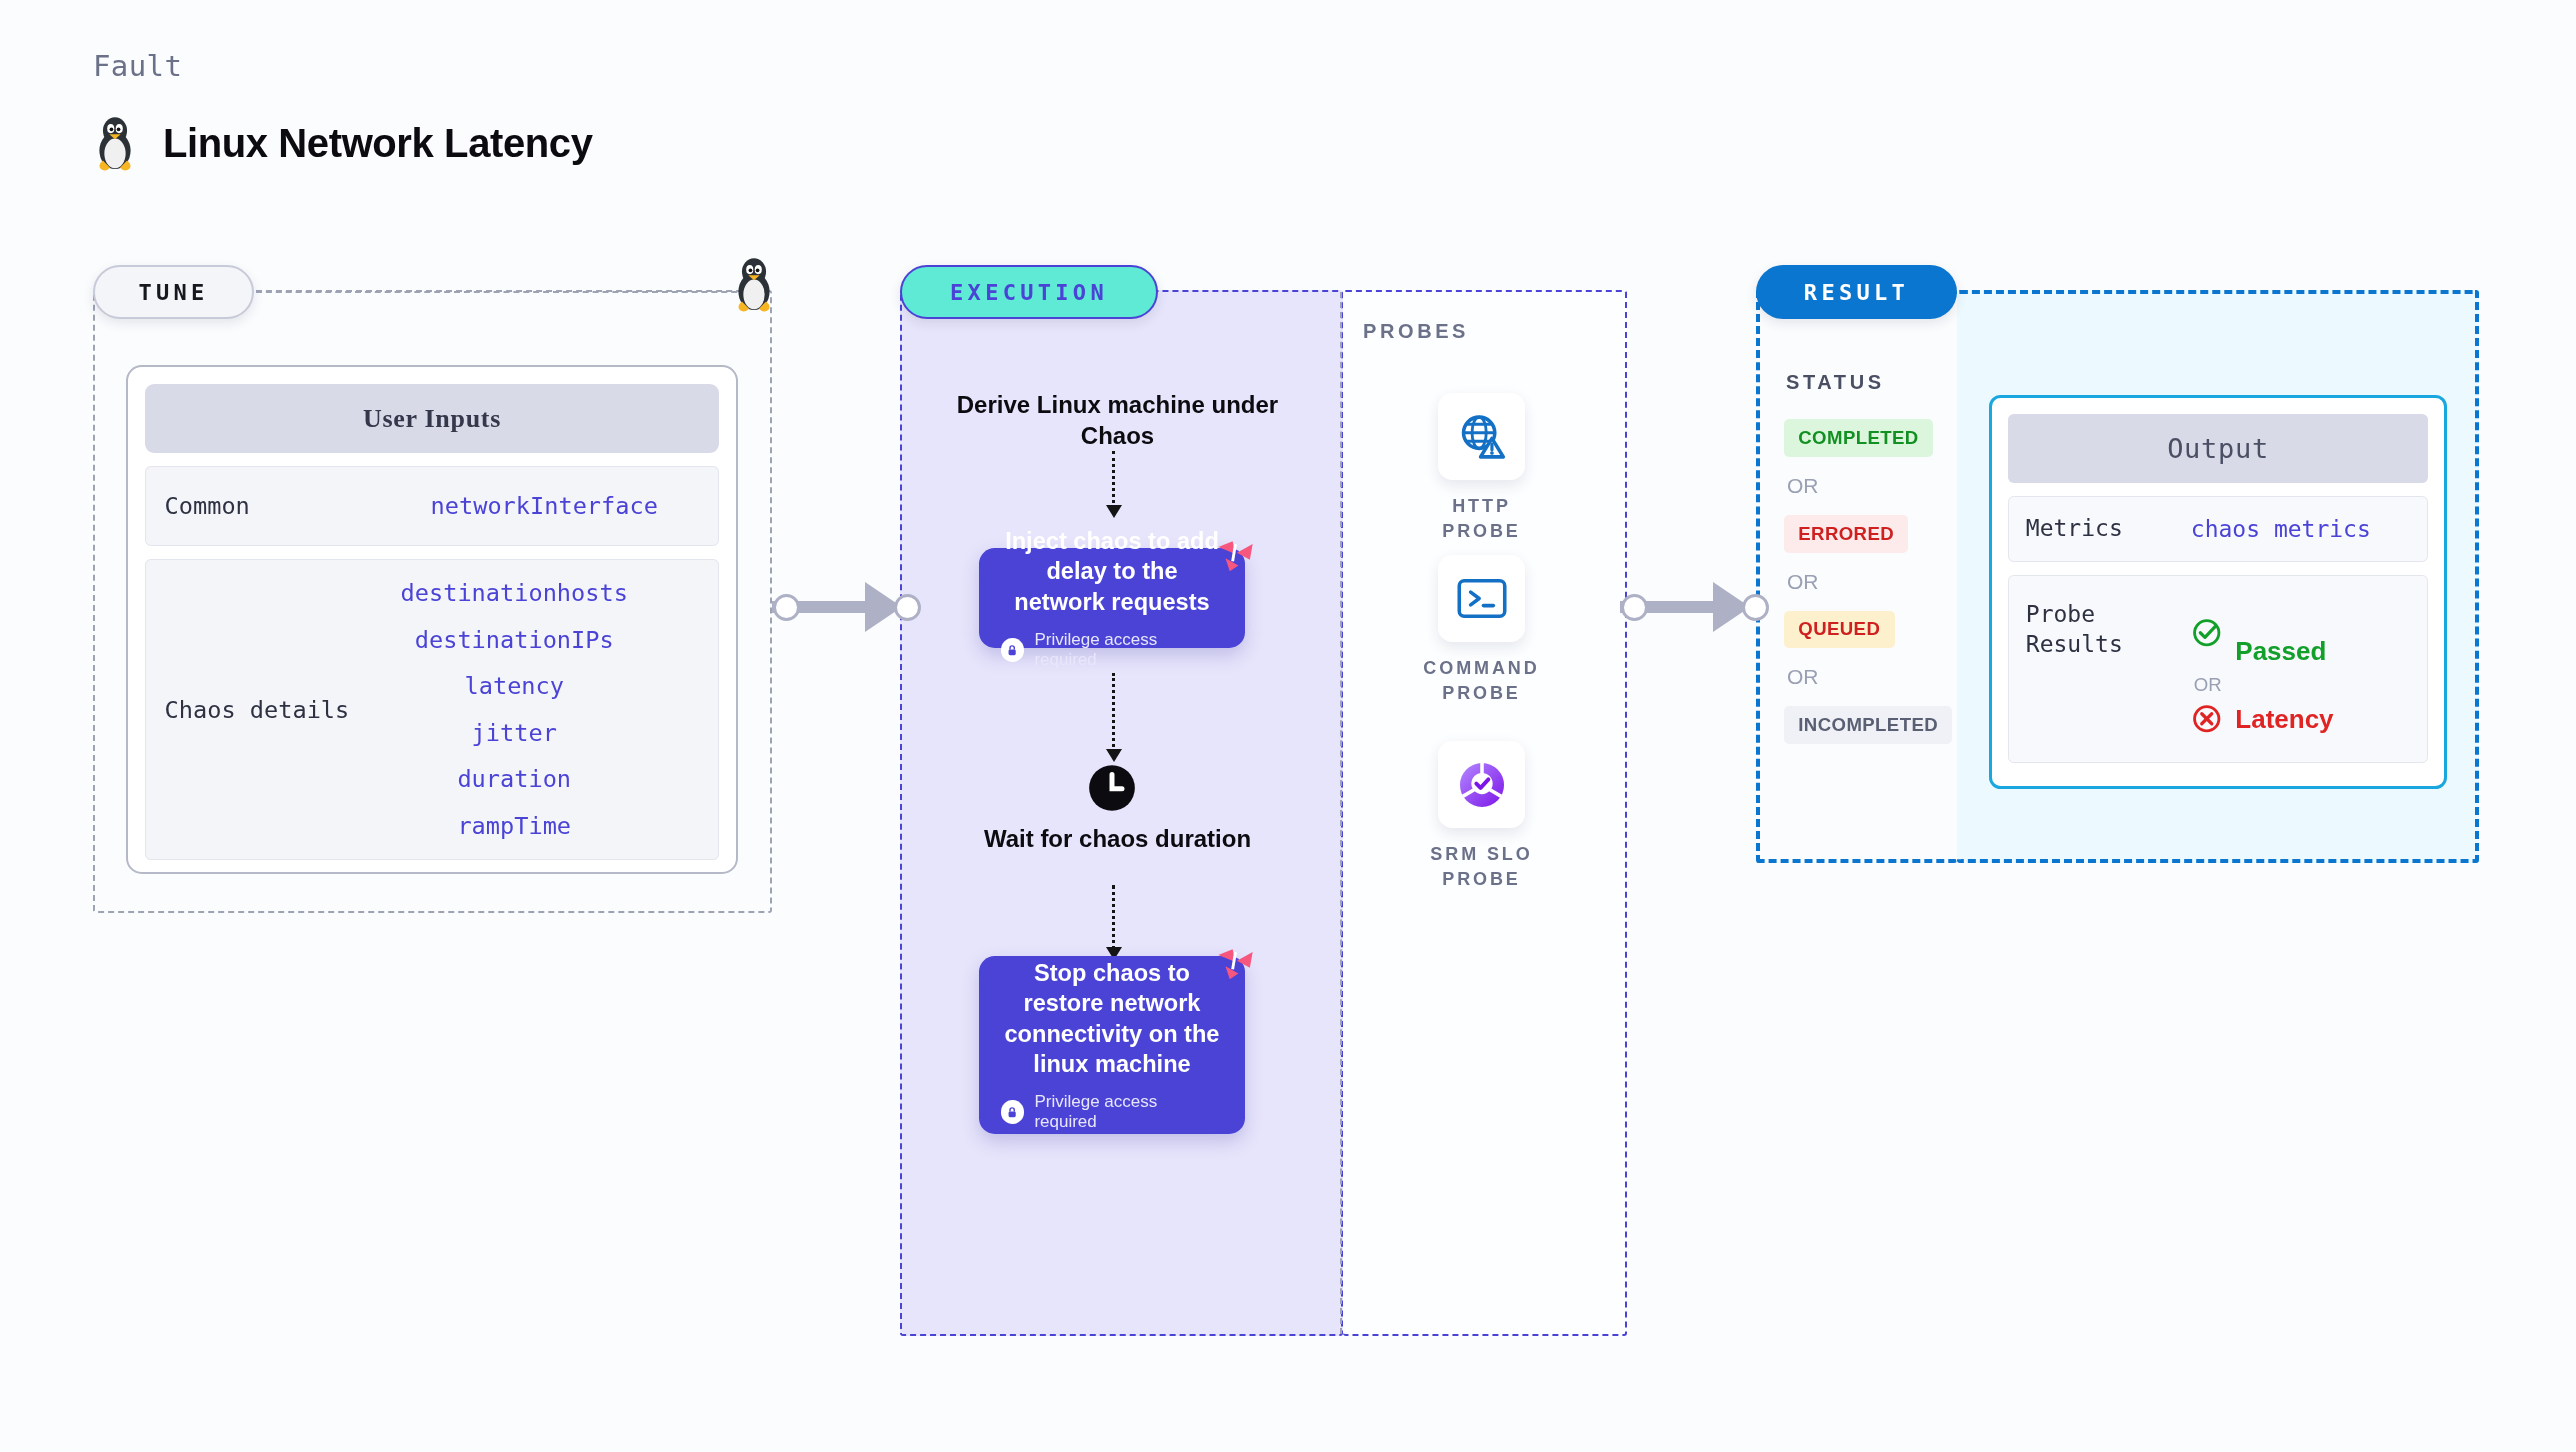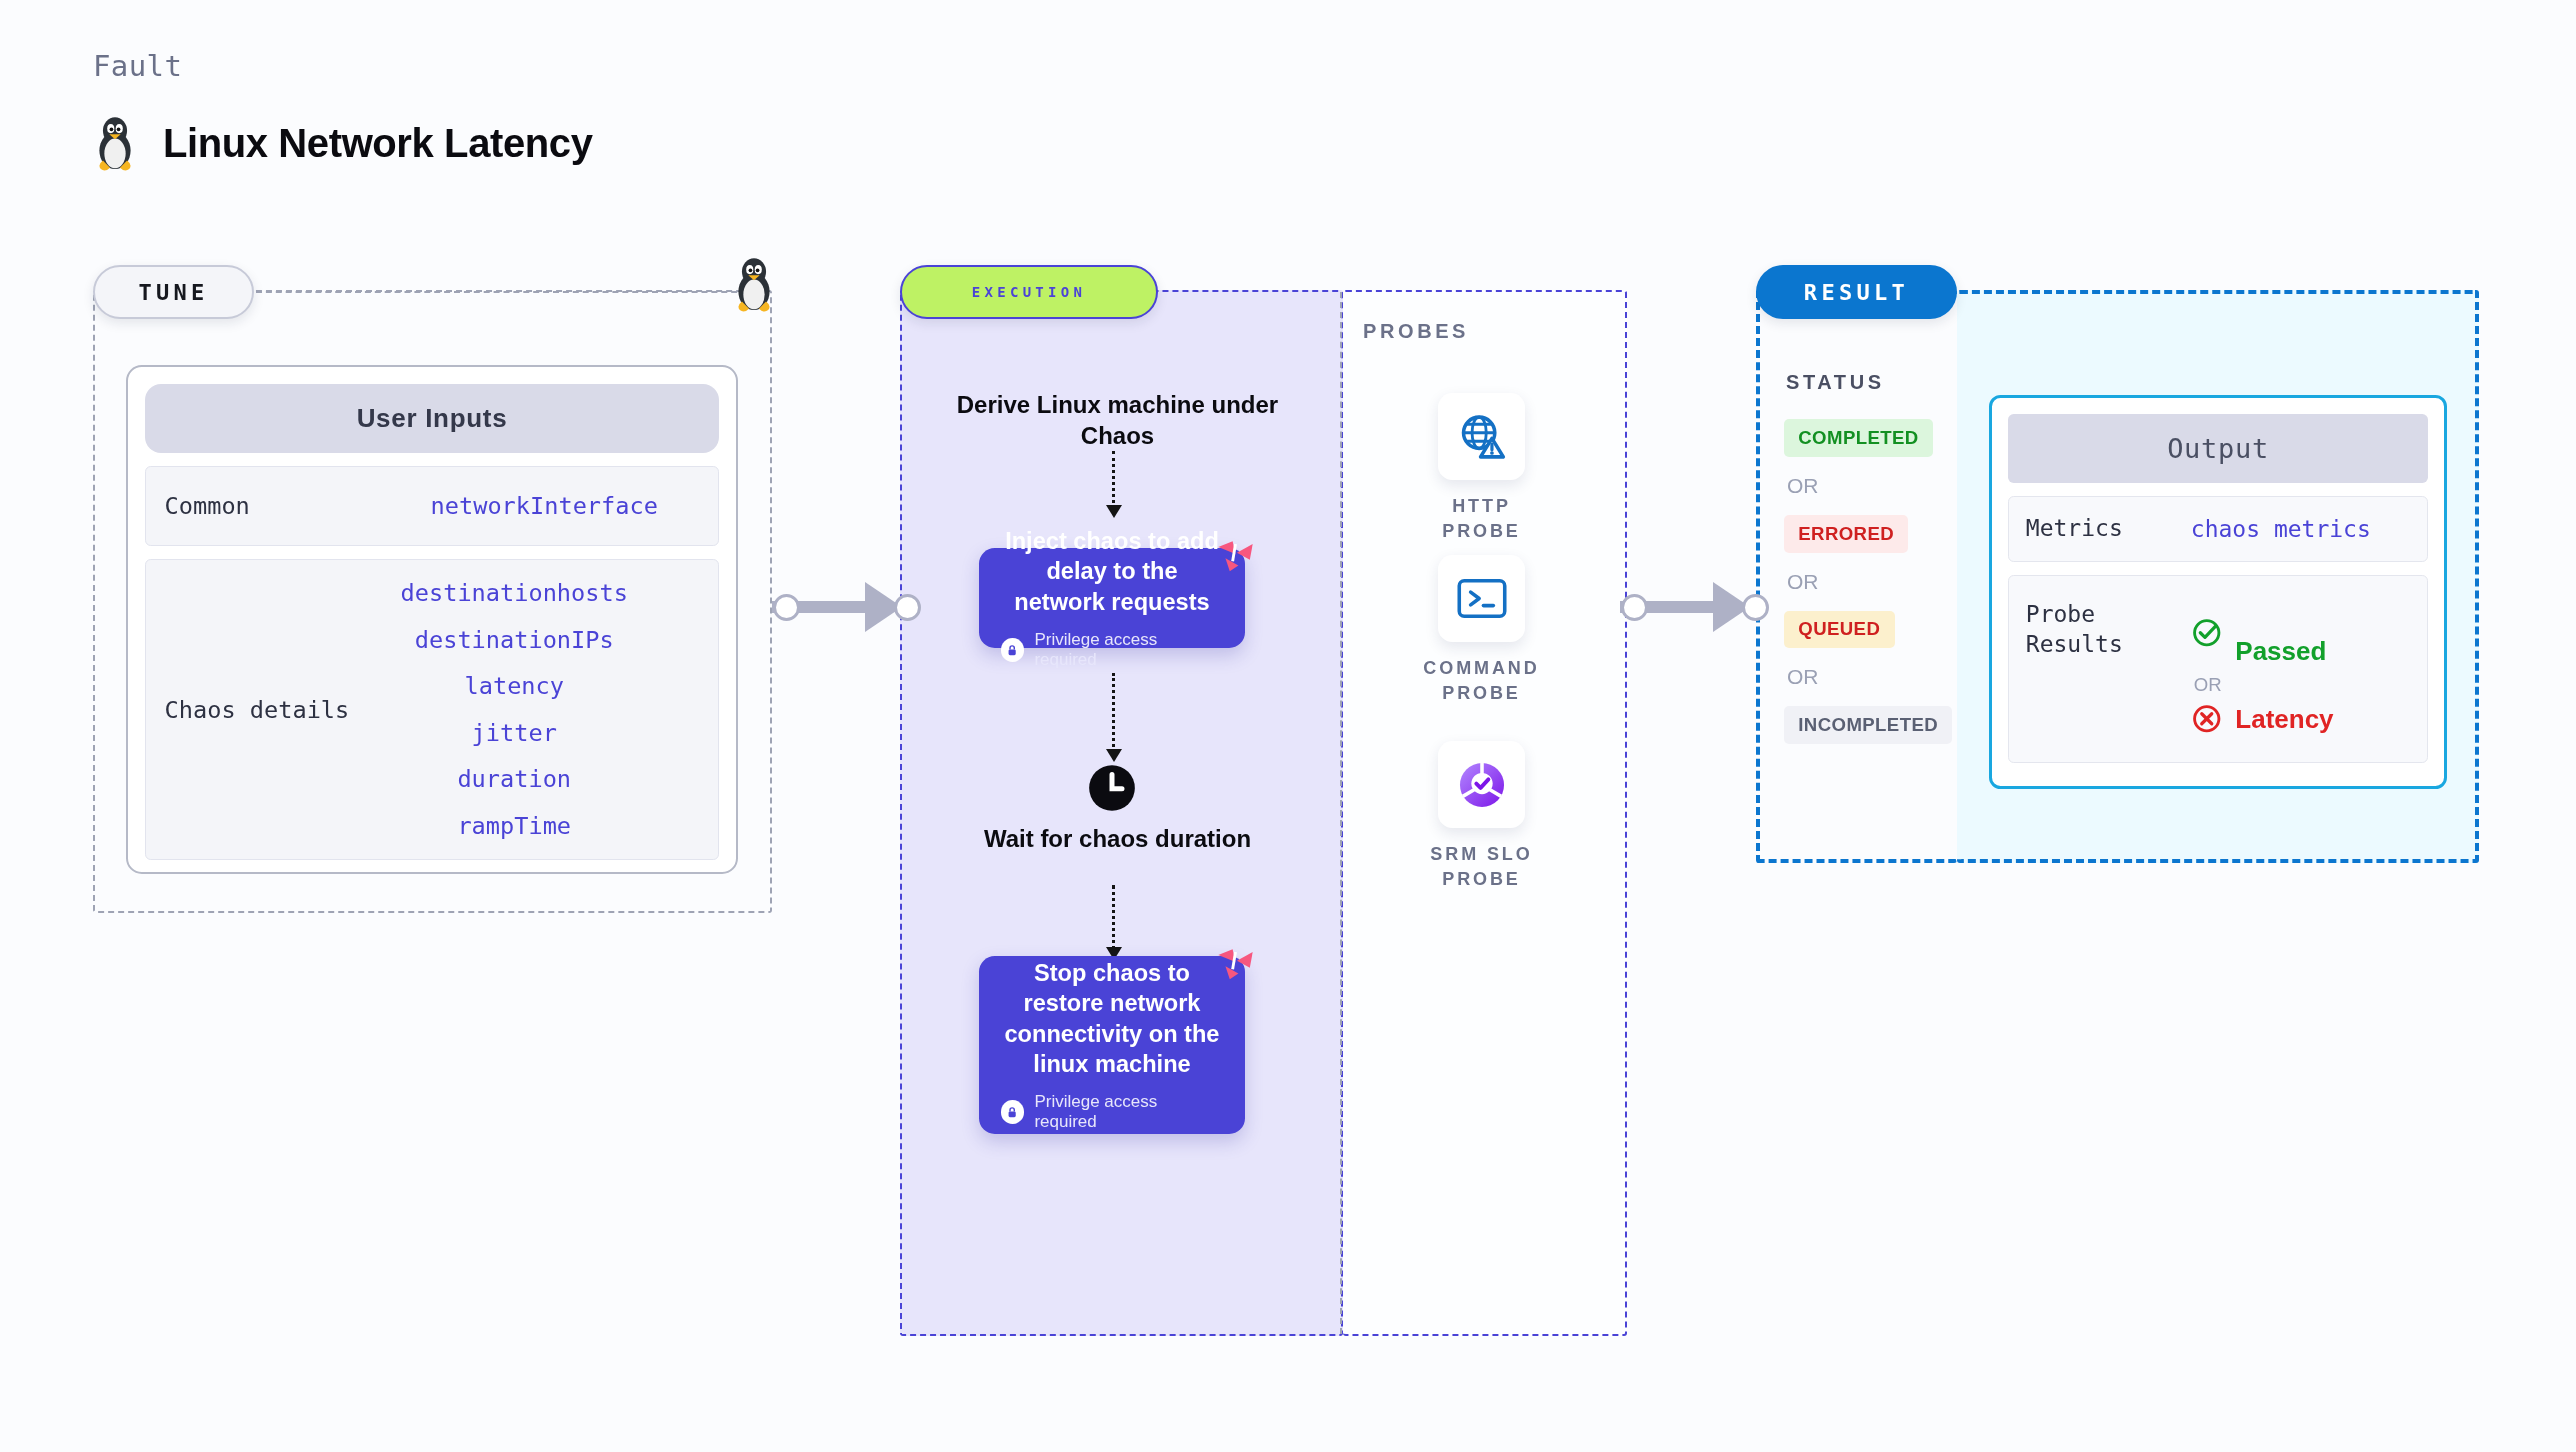--- a/index.html
+++ b/index.html
@@ -36,22 +36,22 @@
     font-weight: 700; letter-spacing: 4.3px; z-index: 6;
     box-shadow: 0 4.3px 11.5px rgba(20,25,60,.10);
   }
   .pill-tune {
     left: 93px; top: 265px; width: 161px; height: 54px;
     background: #f4f5f9; border: 2.1px solid #c7cad8; color: #16181f;
     font-size: 22px;
   }
   .pill-exec {
     left: 900px; top: 265px; width: 258px; height: 54px;
-    background: #bef264; border: 2.1px solid #4a43d6; color: #4a43d6;
-    font-size: 14px;
+    background: #5eead4; border: 2.1px solid #4a43d6; color: #4a43d6;
+    font-size: 22px;
   }
   .pill-result {
     left: 1756px; top: 265px; width: 201px; height: 54px;
     background: #0b76cf; border: none; color: #ffffff;
     font-size: 22px;
   }
 
   
   .frame { position: absolute; border-radius: 2.9px; }
   .frame-tune {
@@ -92,23 +92,23 @@
   }
   .tune-penguin { position: absolute; left: 732px; top: 256px; }
 
   
   .ui-card {
     position: absolute; left: 126px; top: 365px; width: 612px; height: 509px;
     background: #ffffff; border: 2.9px solid #b5b9c7; border-radius: 15.8px;
     padding: 17px;
   }
   .ui-title {
-    height: 69px; background: #d9dae8; border-radius: 16px;
+    height: 69px; background: #d9dae8; border-radius: 9px;
     display: flex; align-items: center; justify-content: center;
-    font-family: Liberation Sans, sans-serif;
+    font-family: Liberation Serif, serif;
     font-size: 26px; font-weight: 700; color: #34384a; letter-spacing: 0.7px;
   }
   .ui-row {
     margin-top: 13px; background: #f4f5f9; border: 1.4px solid #e2e4ee;
     border-radius: 5.7px; display: flex; align-items: center;
     padding: 15.8px 18.6px;
   }
   .ui-row-label {
     width: 236px; flex: 0 0 236px;
     font-family: "DejaVu Sans Mono", monospace;

